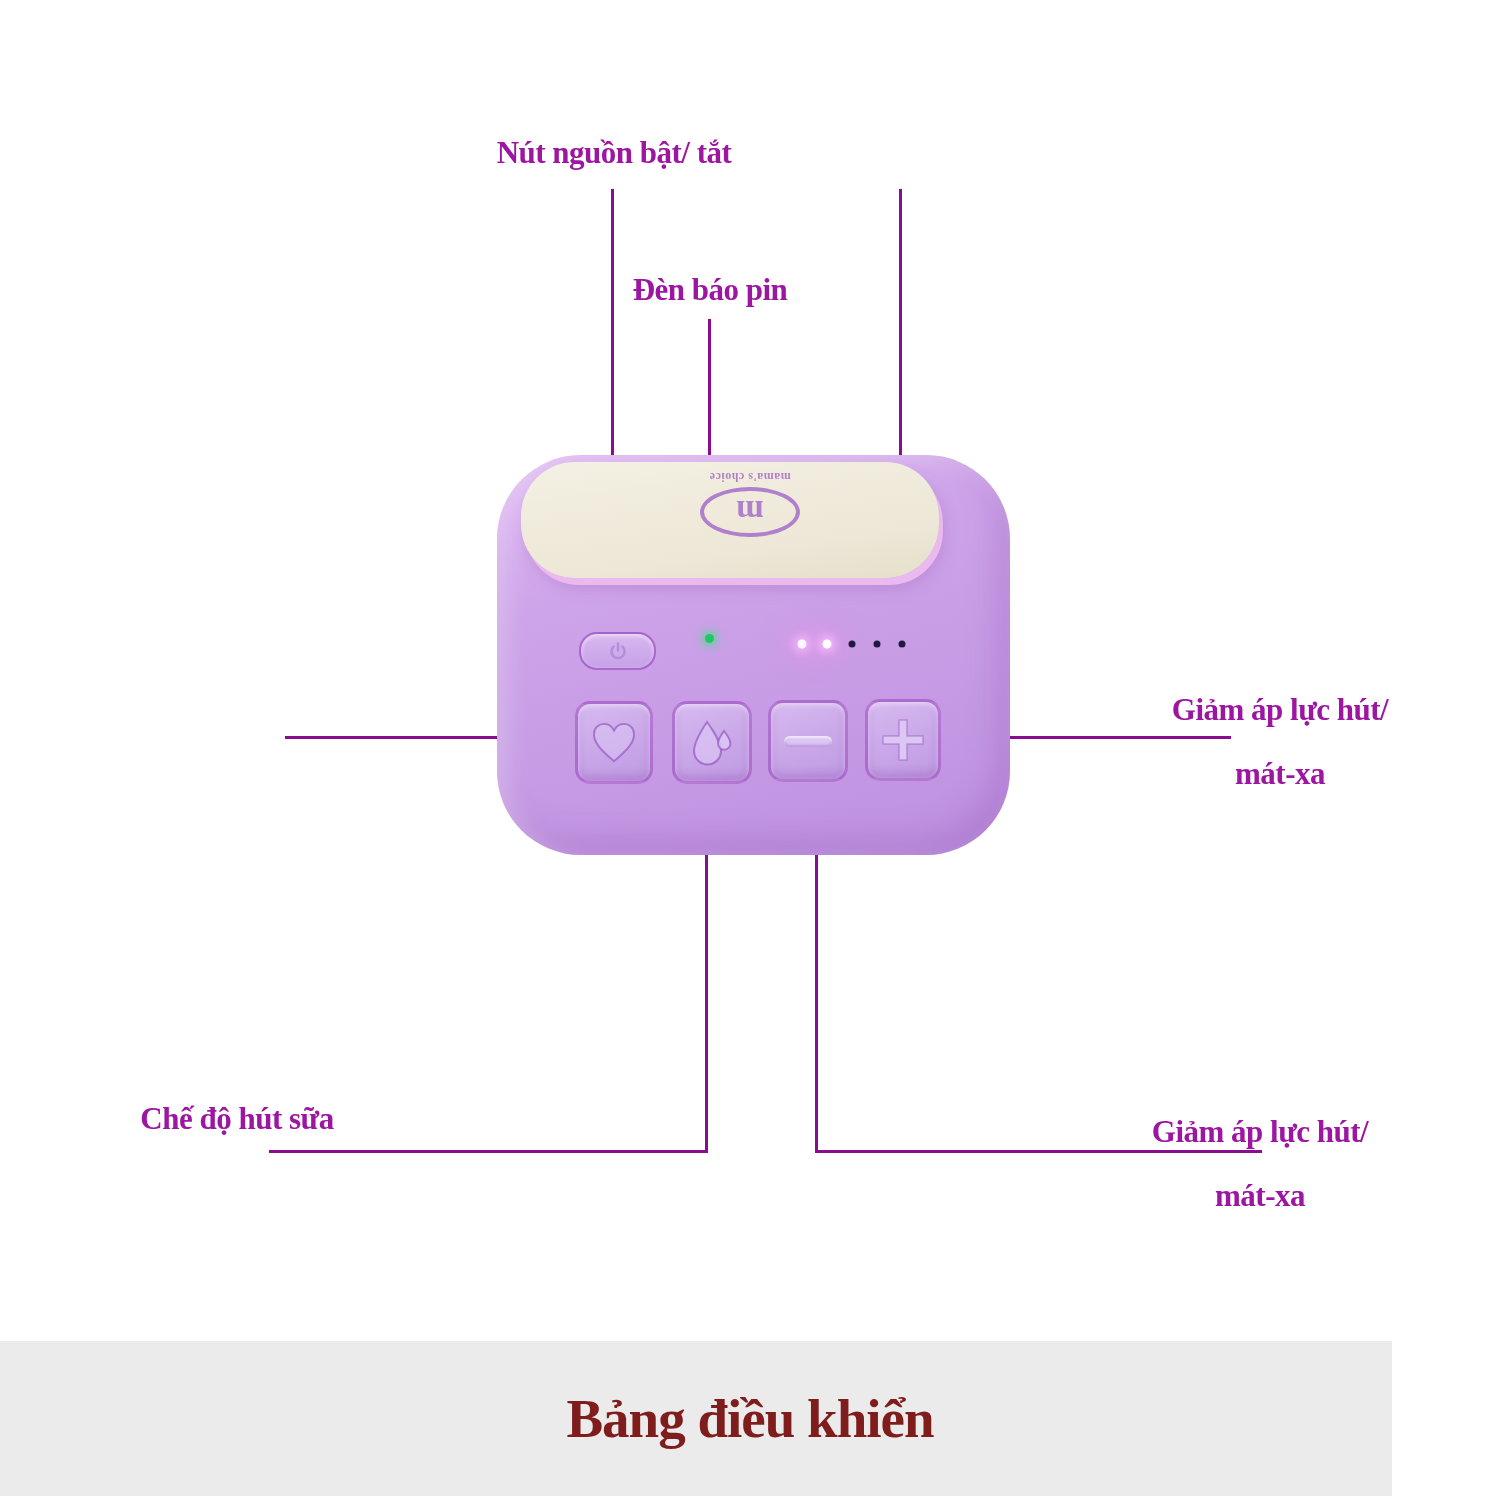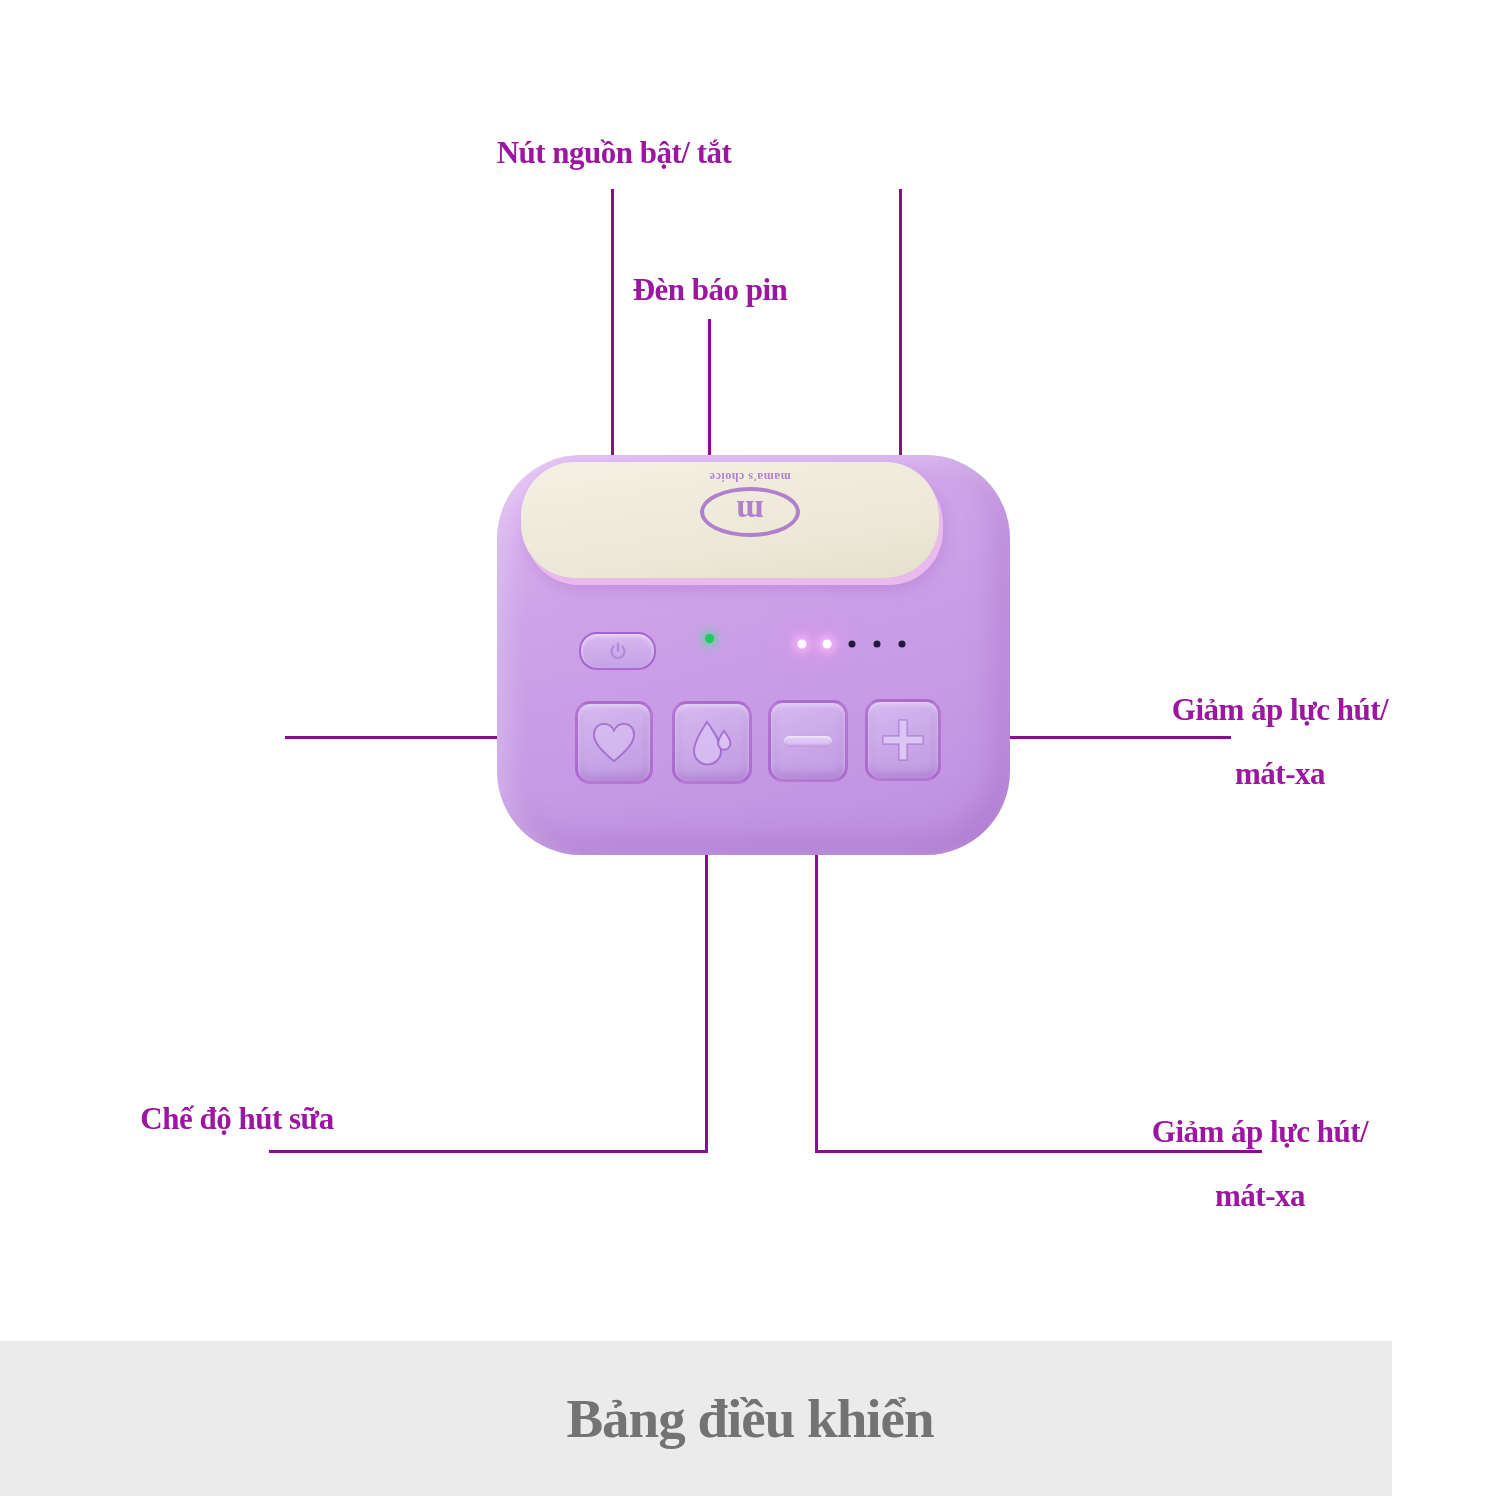--- a/index.html
+++ b/index.html
@@ -61,21 +61,21 @@
     box-shadow:inset 0 2px 5px rgba(255,255,255,.5), inset 0 -5px 9px rgba(128,64,166,.28);
     display:flex;align-items:center;justify-content:center;
   }
   .minus-bar{width:48px;height:11px;border-radius:6px;background:#dcc6f4;
     box-shadow:inset 0 2px 2px rgba(255,255,255,.6), inset 0 -2px 3px rgba(140,80,180,.4);}
   
   #banner{
     position:absolute;left:0;top:1341px;width:1500px;height:155px;background:#ebebeb;
     display:flex;align-items:center;justify-content:center;
   }
-  #banner .banner-text{font-size:55px;font-weight:700;color:#737373;letter-spacing:-1px;}
+  #banner .banner-text{font-size:55px;font-weight:700;color:#7f1d1d;letter-spacing:-1px;}
 </style>
 </head>
 <body>
 
 <div id="page">
 
   <div class="lbl" style="left:614px;top:134px;">Nút nguồn bật/ tắt</div>
   <div class="lbl" style="left:710px;top:271px;">Đèn báo pin</div>
   <div class="lbl two-line" style="left:1280px;top:678px;">
     <div>Giảm áp lực hút/</div>

